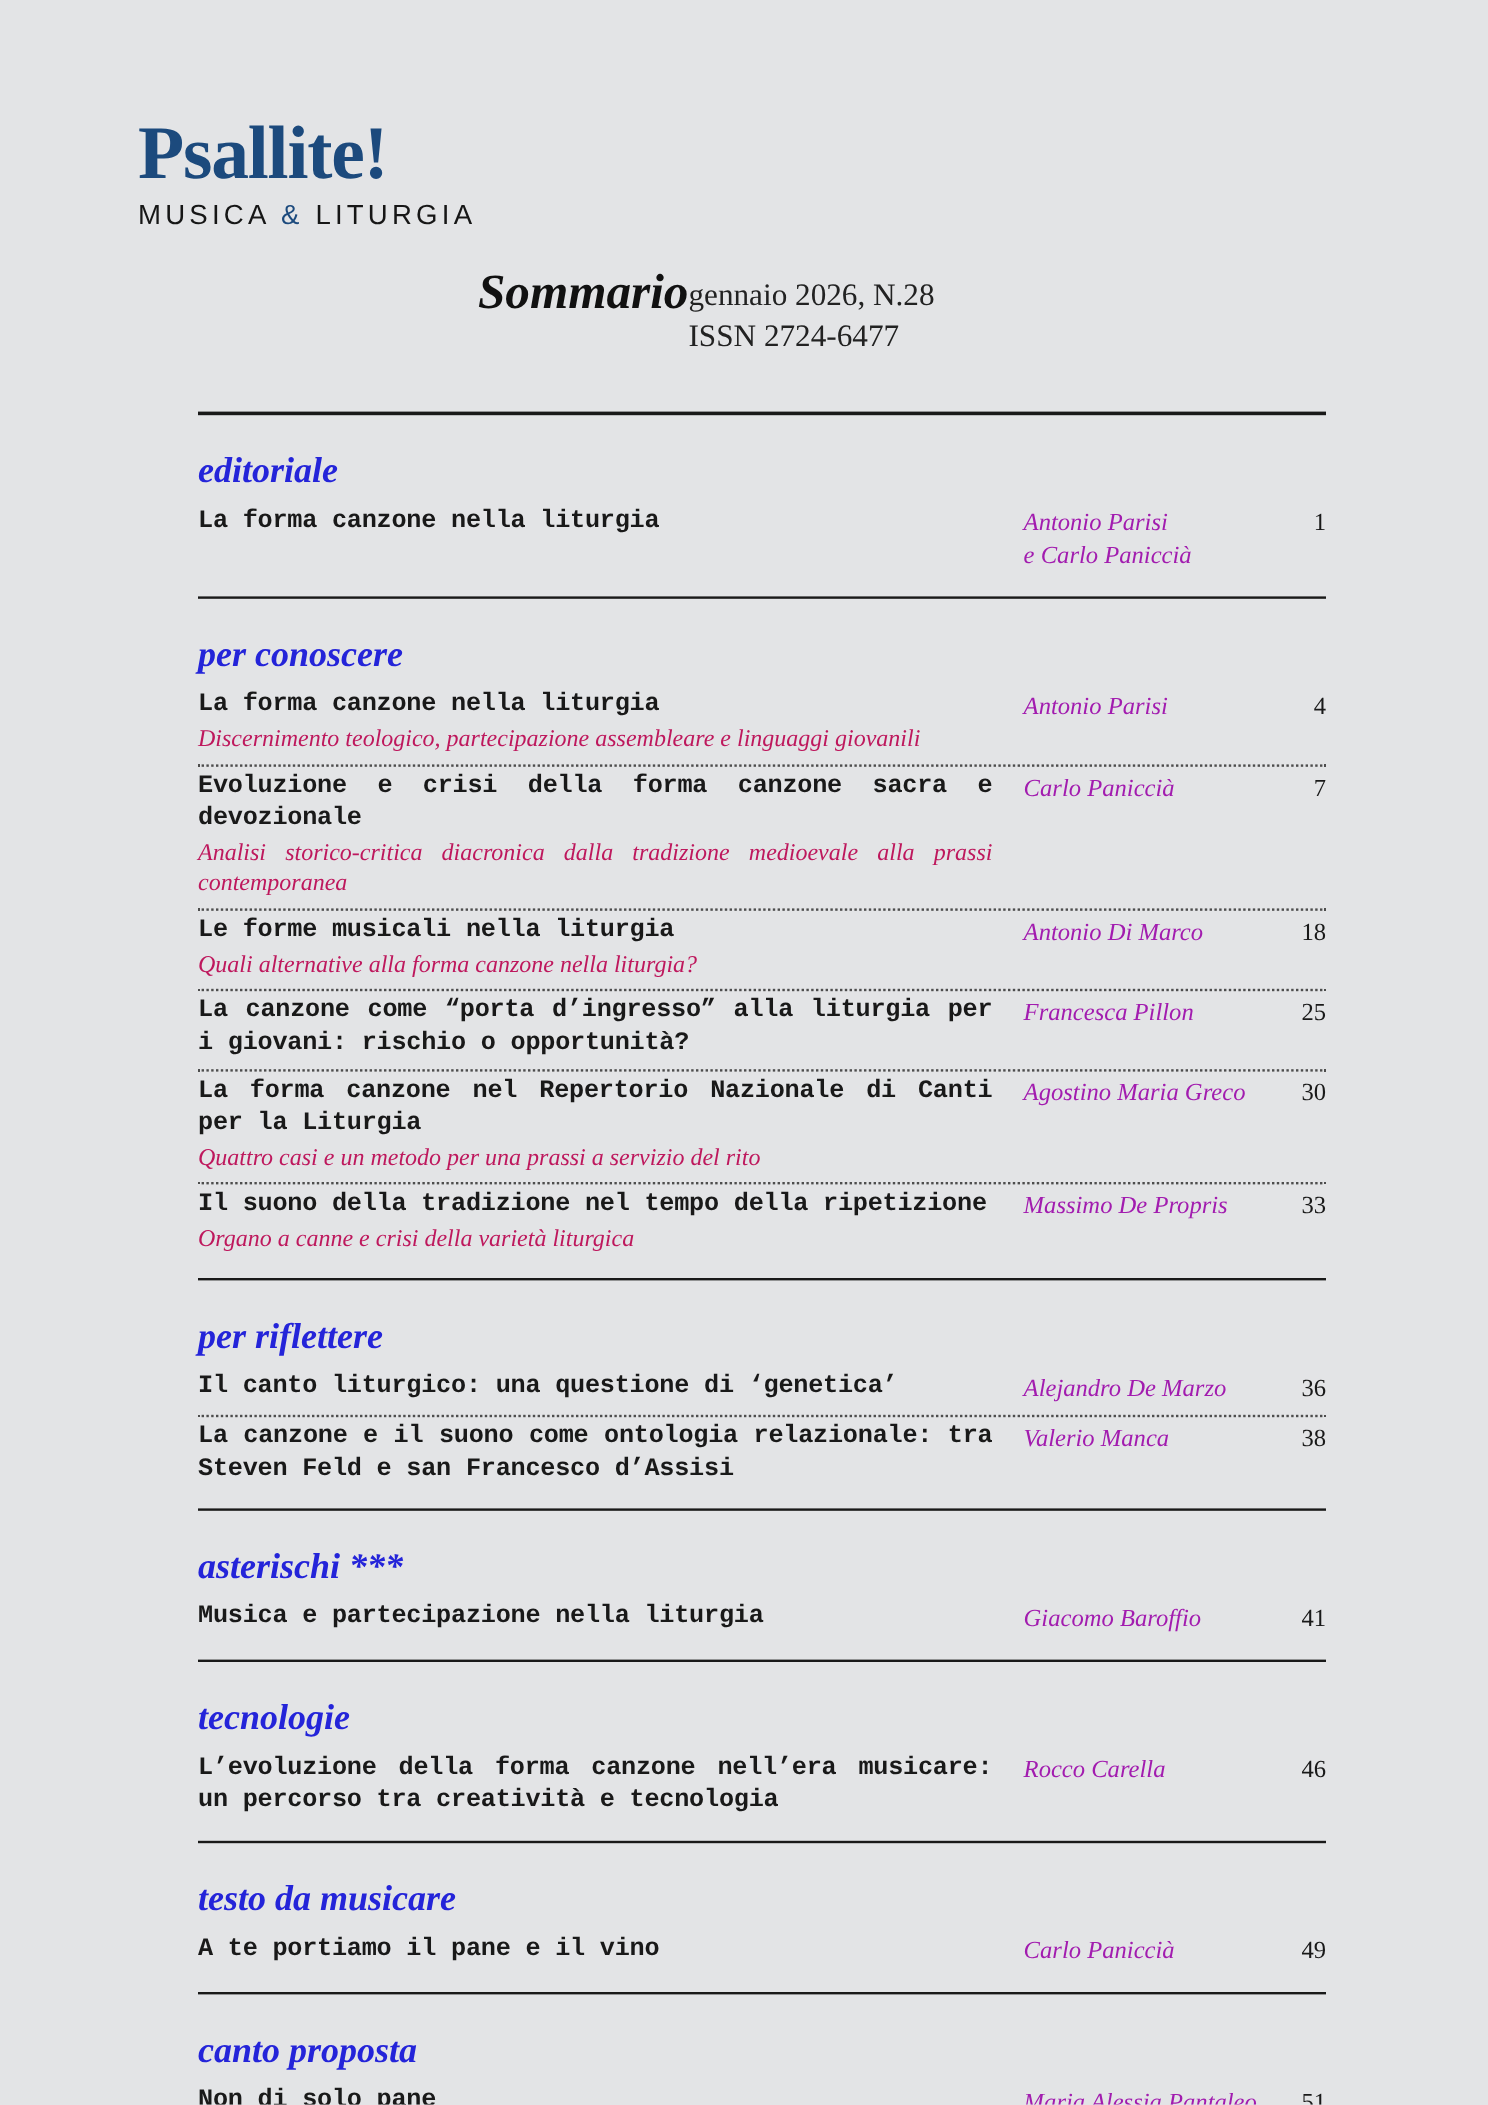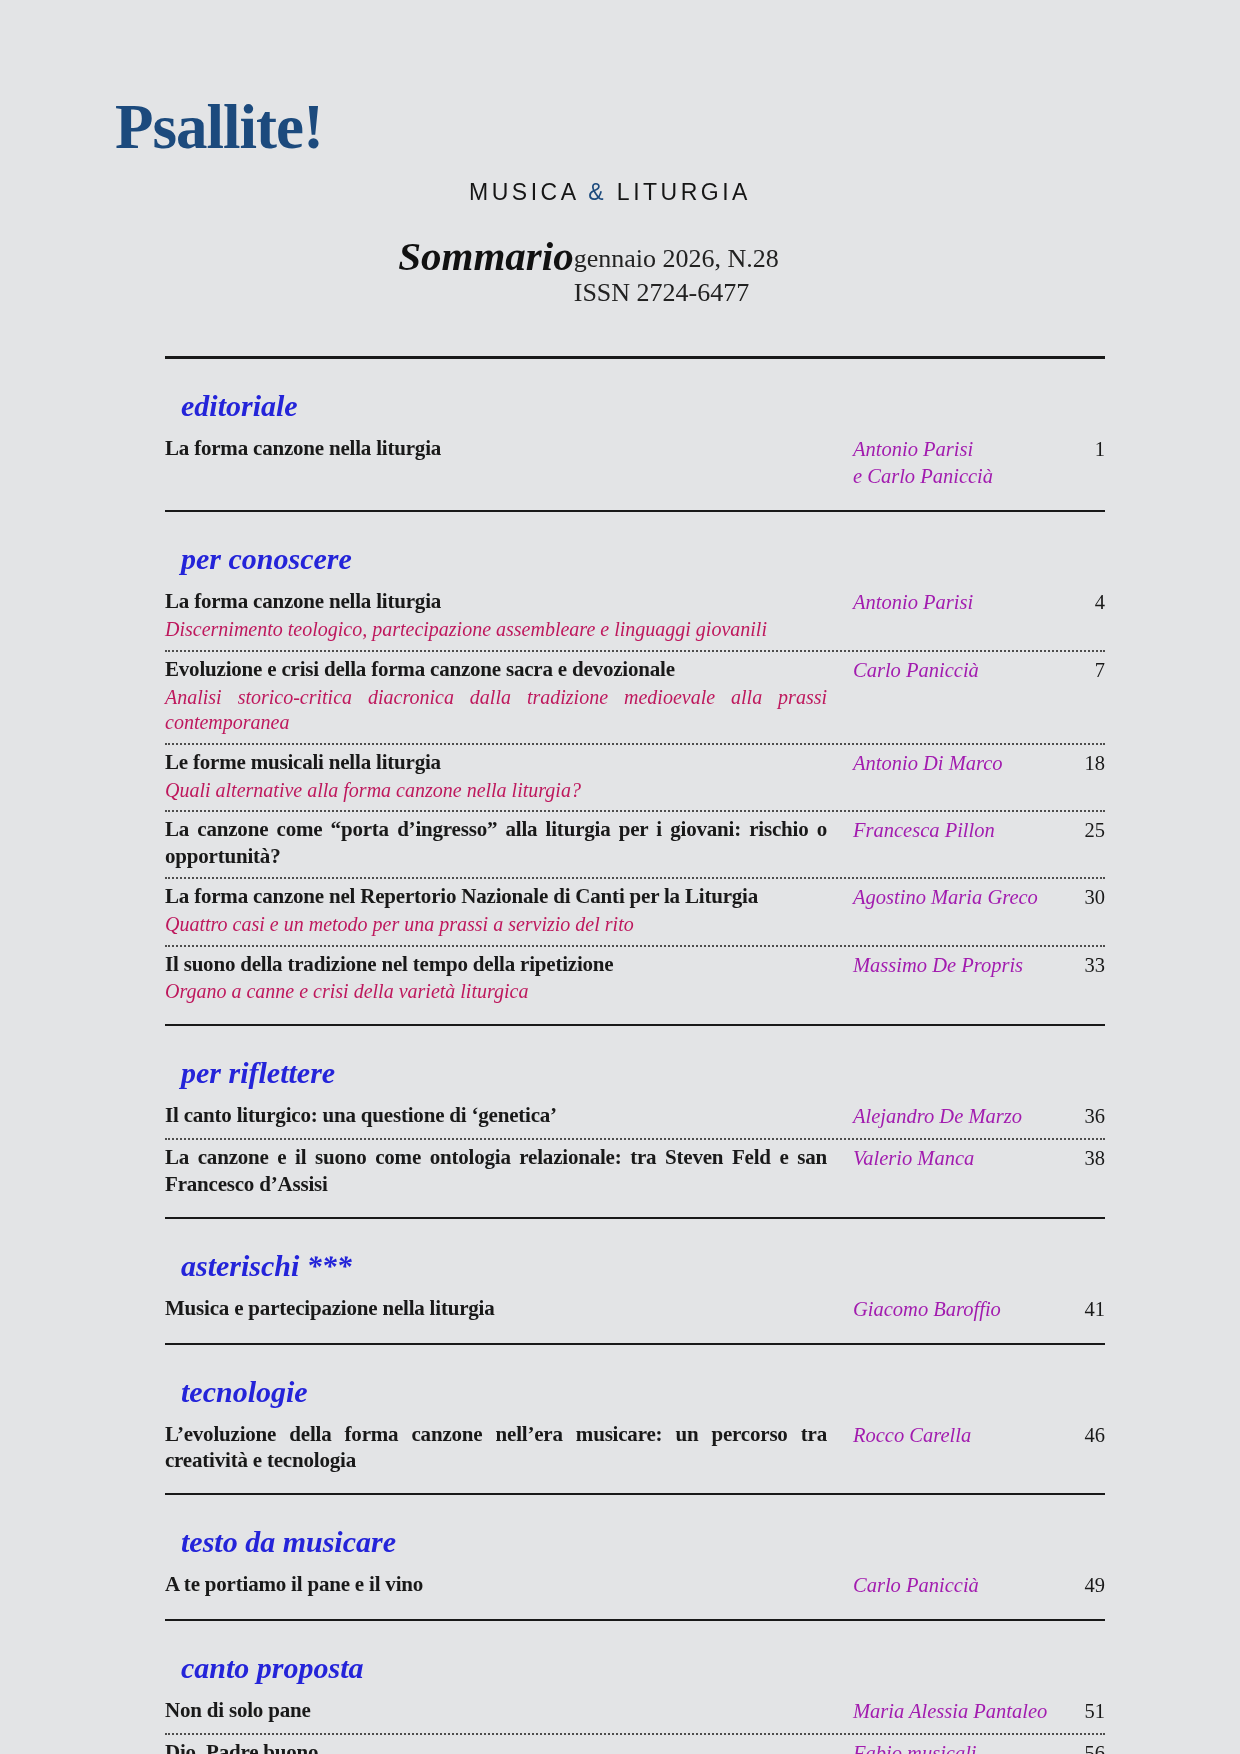--- a/index.html
+++ b/index.html
@@ -27,26 +27,25 @@
   
   .masthead{ padding: 96px 135px 0 115px; }
   .logo-title{
     font-size: 63px;
     font-weight: 700;
     letter-spacing: -1px;
     line-height: 1;
     color: var(--navy);
   }
   .logo-subtitle{
-    margin-top: 20px;
+    margin-top: 7px;
     font-family: "Liberation Sans", "DejaVu Sans", sans-serif;
     font-size: 23px;
     letter-spacing: 3.5px;
     color: #161616;
-    text-align: center;
   }
   .logo-subtitle .amp{ color: var(--navy); }
 
   .header-row{
     display: flex;
     justify-content: center;
     align-items: flex-start;
     margin-top: 30px;
     padding-left: 50px; 
   }
@@ -71,21 +70,21 @@
     margin: 46px 135px 0 165px; 
     border-top: 3px solid var(--ink);
   }
   .toc section{
     border-bottom: 2px solid var(--ink);
     padding: 30px 0 12px;
   }
   .toc section:last-of-type{ border-bottom-width: 3px; }
 
   .section-label{
-    margin: 0 16px 9px;
+    margin: 0 0 9px;
     font-size: 30px;
     font-weight: 700;
     font-style: italic;
     line-height: 1.1;
     color: var(--accent);
   }
 
   .entry{
     display: flex;
     align-items: flex-start;
@@ -97,20 +96,21 @@
     width: 688px;
     box-sizing: border-box;
     padding-right: 26px;
   }
   .entry-title{
     font-size: 21px;
     font-weight: 700;
     line-height: 1.28;
     letter-spacing: -0.2px;
     text-align: justify;
+    font-family: Liberation Mono, monospace;
   }
   .entry-subtitle{
     margin-top: 2px;
     font-size: 20px;
     font-style: italic;
     line-height: 1.28;
     text-align: justify;
     color: #be185d;
   }
   .entry-authors{

